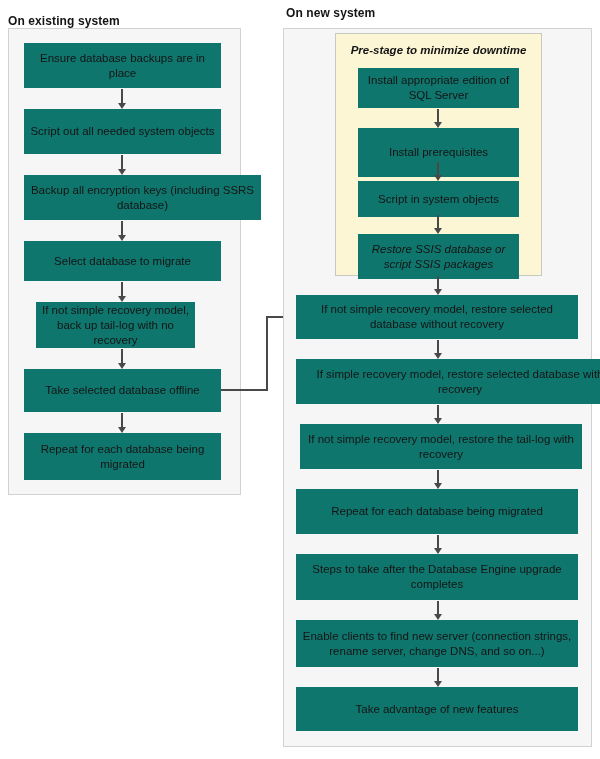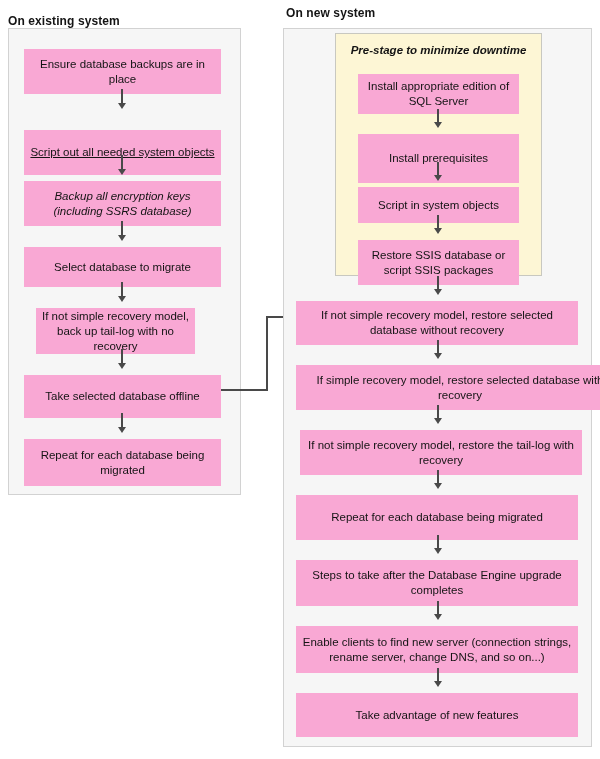--- a/index.html
+++ b/index.html
@@ -46,31 +46,30 @@
     font-style: italic;
     color: #141414;
     white-space: nowrap;
     text-align: center;
     width: 100%;
     left: 0;
   }
 
   .node {
     position: absolute;
-    background: #f9a8d4;
+    background: #0f766e;
     box-sizing: border-box;
     display: flex;
     align-items: center;
     justify-content: center;
     text-align: center;
     font-size: 11.5px;
     line-height: 15px;
     color: #141414;
     padding: 18px 6px;
-    margin-top: 6px;
   }
   .node span { display: block; }
 
   
   .arrow-v {
     position: absolute;
     width: 9px;
     pointer-events: none;
   }
   .arrow-v .shaft {
@@ -113,29 +112,29 @@
 <div class="panel" style="left:8px; top:28px; width:233px; height:467px;"></div>
 
 <div class="node" style="left:24px; top:43px; width:197px; height:45px;">
   <span>Ensure database backups are in place</span>
 </div>
 <div class="arrow-v" style="left:118px; top:89px; height:20px;">
   <div class="shaft" style="height:14px;"></div>
   <div class="head" style="top:14px;"></div>
 </div>
 
-<div class="node" style="left:24px; top:124px; width:197px; height:45px;text-decoration:underline;">
+<div class="node" style="left:24px; top:109px; width:197px; height:45px;">
   <span>Script out all needed system objects</span>
 </div>
 <div class="arrow-v" style="left:118px; top:155px; height:20px;">
   <div class="shaft" style="height:14px;"></div>
   <div class="head" style="top:14px;"></div>
 </div>
 
-<div class="node" style="left:24px; top:175px; width:197px; height:45px;font-style:italic;">
+<div class="node" style="left:24px; top:175px; width:237px; height:45px;">
   <span>Backup all encryption keys (including SSRS database)</span>
 </div>
 <div class="arrow-v" style="left:118px; top:221px; height:20px;">
   <div class="shaft" style="height:14px;"></div>
   <div class="head" style="top:14px;"></div>
 </div>
 
 <div class="node" style="left:24px; top:241px; width:197px; height:40px;">
   <span>Select database to migrate</span>
 </div>
@@ -199,21 +198,21 @@
 </div>
 
 <div class="node" style="left:358px; top:181px; width:161px; height:33px;">
   <span>Script in system objects</span>
 </div>
 <div class="arrow-v" style="left:434px; top:215px; height:19px;">
   <div class="shaft" style="height:13px;"></div>
   <div class="head" style="top:13px;"></div>
 </div>
 
-<div class="node" style="left:358px; top:234px; width:161px; height:45px;">
+<div class="node" style="left:358px; top:234px; width:161px; height:45px;font-style:italic;">
   <span>Restore SSIS database or script SSIS packages</span>
 </div>
 
 <div class="arrow-v" style="left:434px; top:276px; height:19px;">
   <div class="shaft" style="height:13px;"></div>
   <div class="head" style="top:13px;"></div>
 </div>
 
 <div class="node" style="left:296px; top:295px; width:282px; height:44px;">
   <span>If not simple recovery model, restore selected database without recovery</span>

